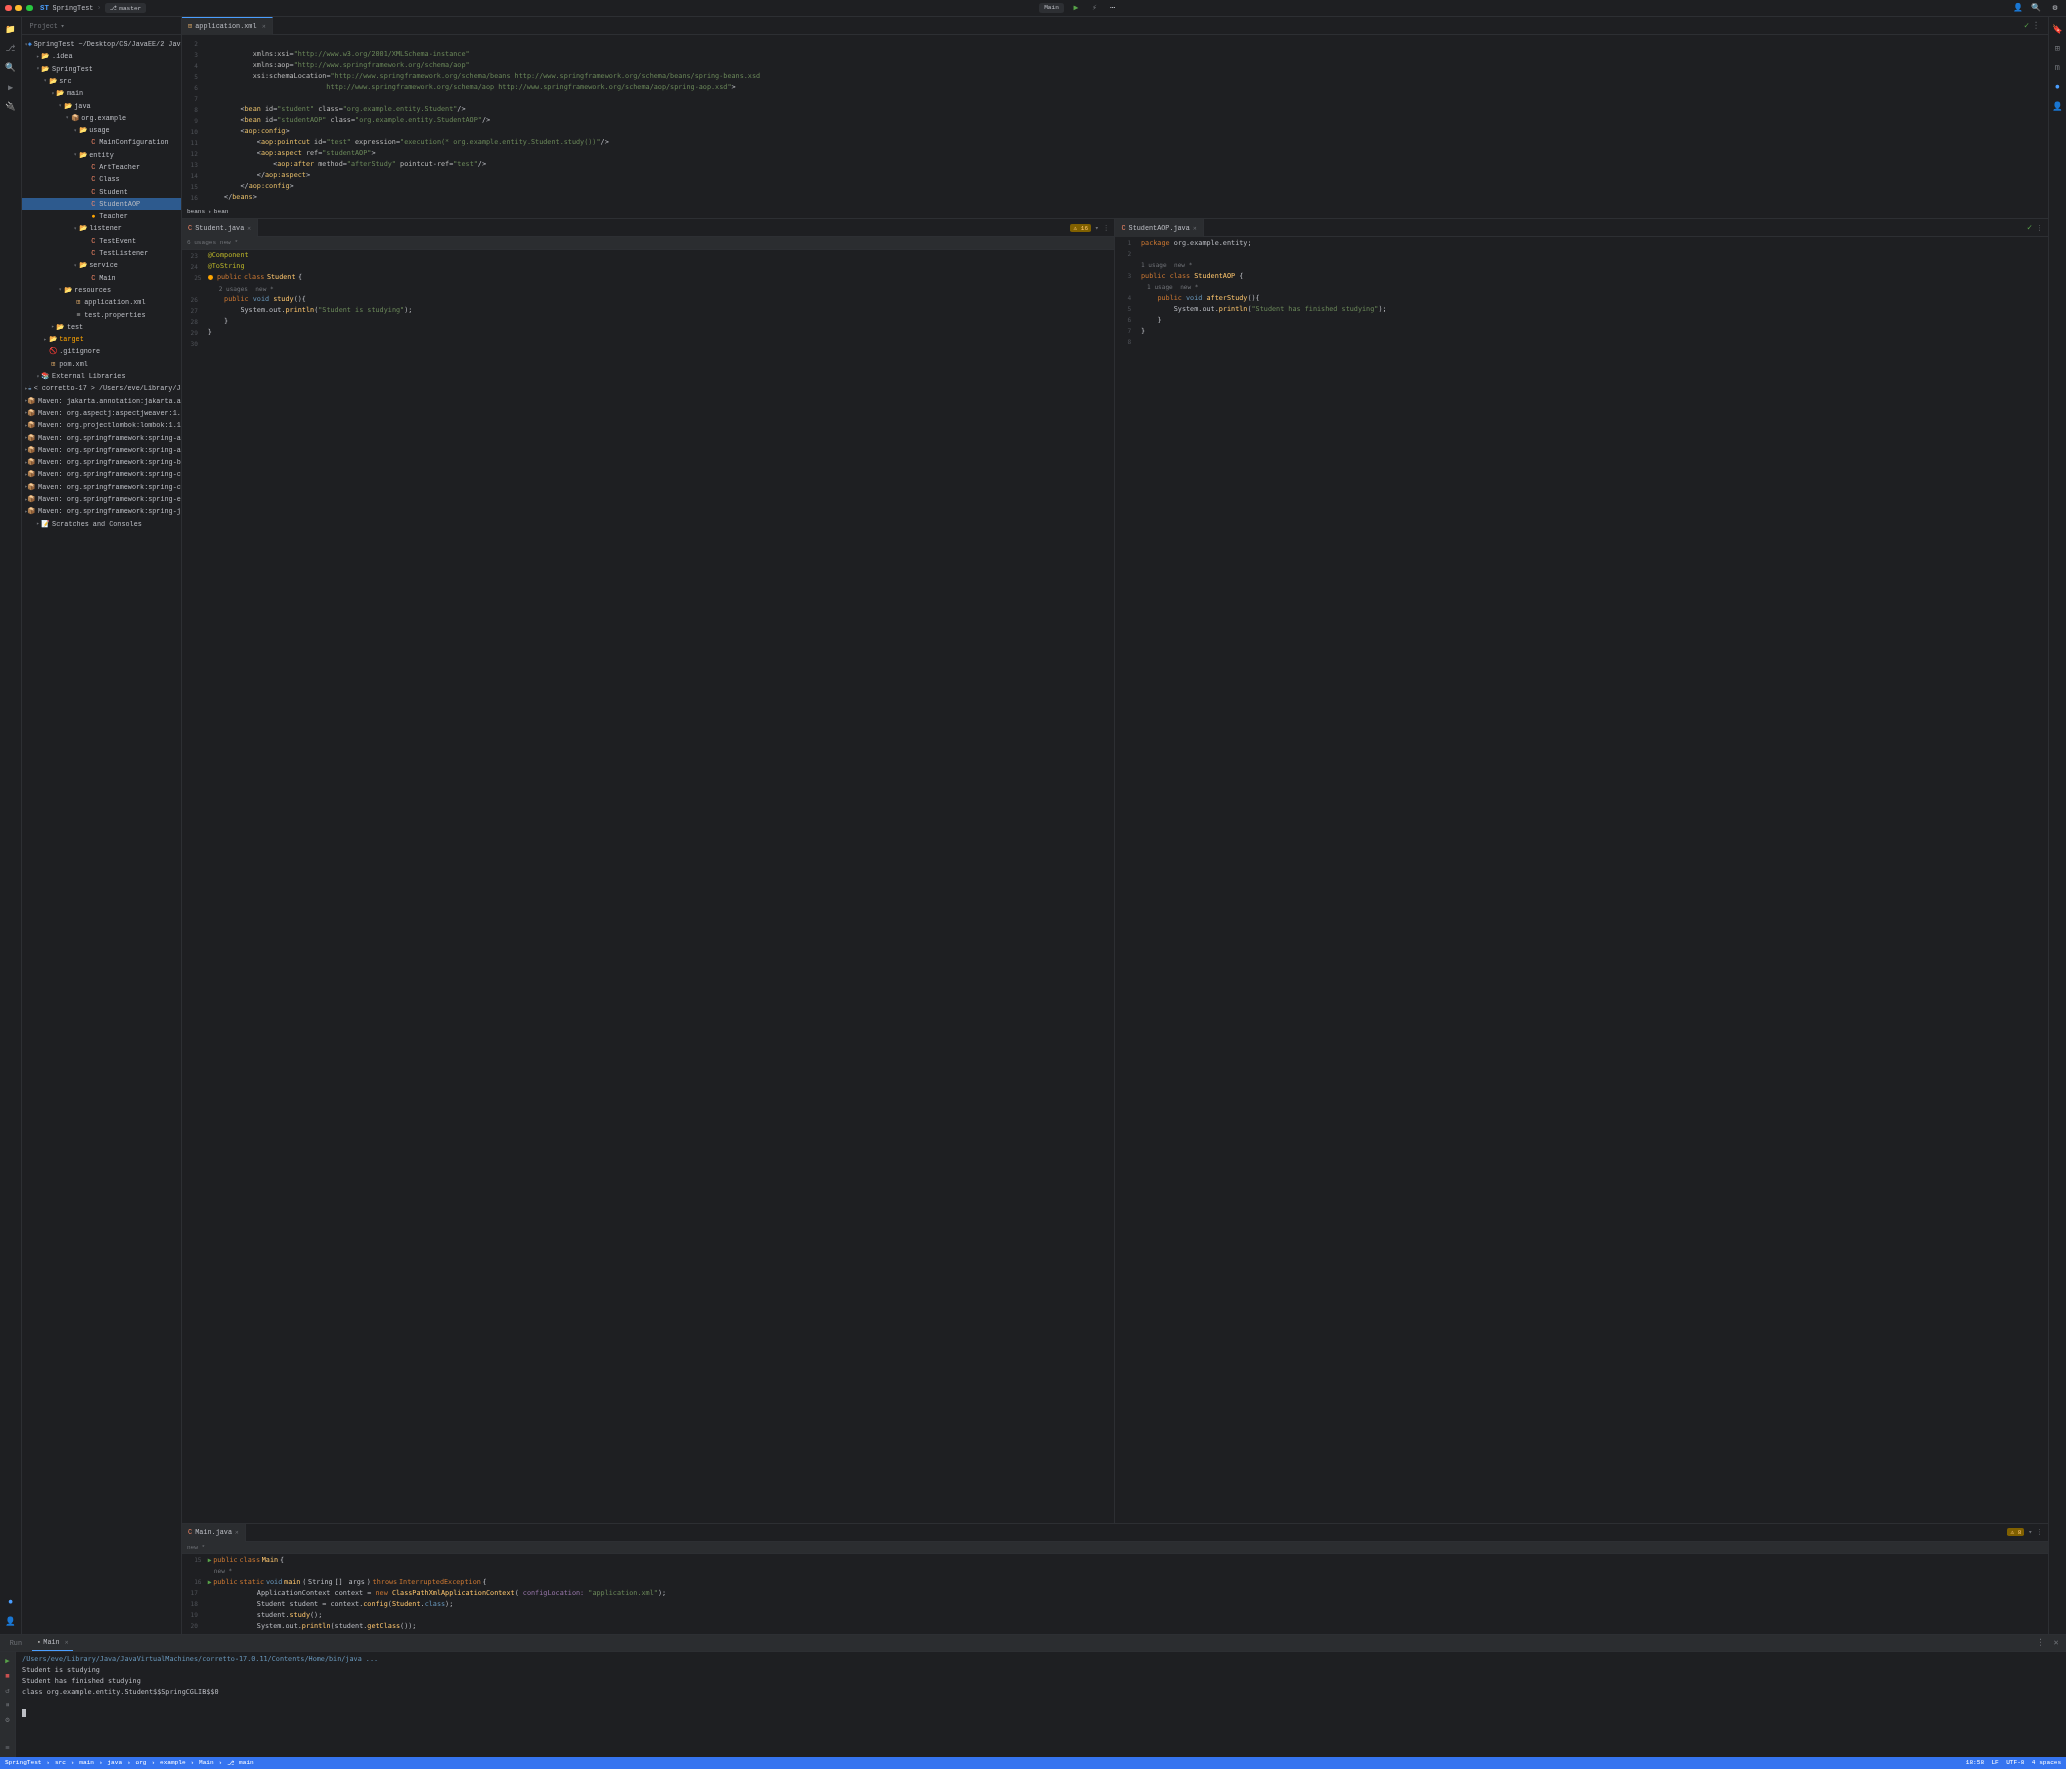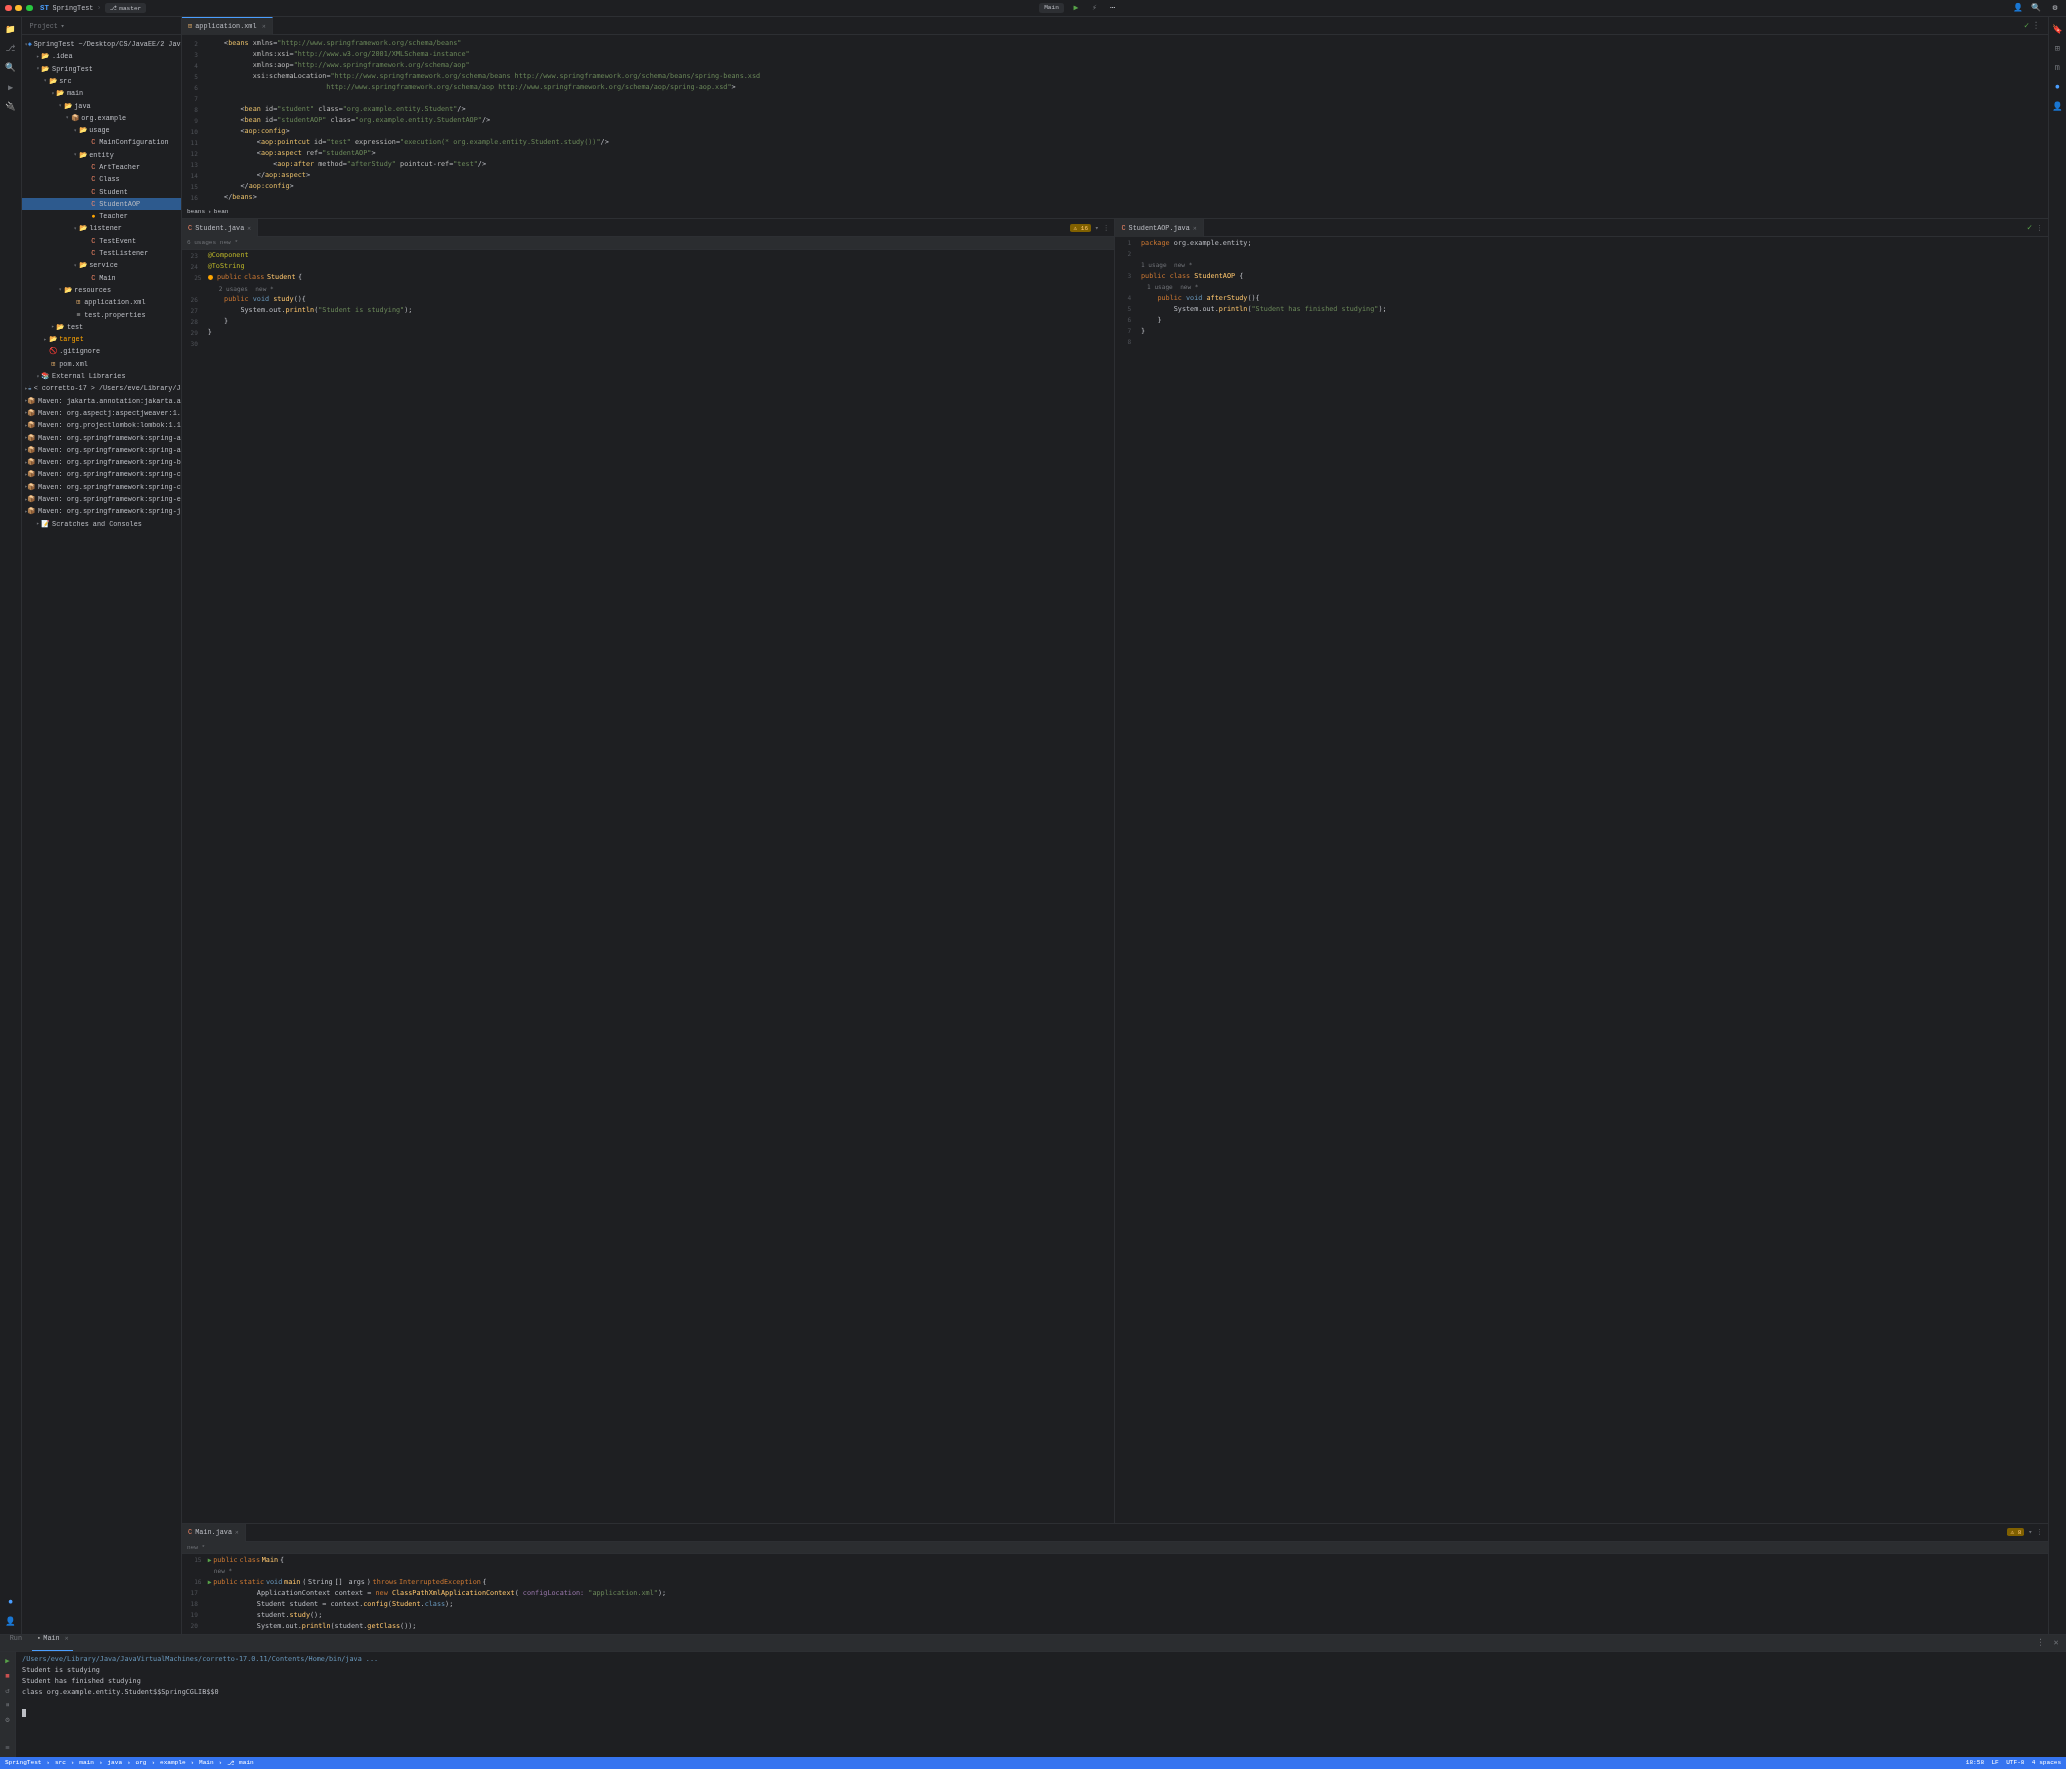--- a/index.html
+++ b/index.html
@@ -268,21 +268,21 @@
       align-items: center;
       padding: 0 4.9px;
       height: 17px;
       background: #2b2d30;
       border-bottom: 0.6px solid #2d2f33;
       font-size: 6.8px;
       gap: 4.9px;
     }
     .run-tab {
       display: flex;
-      align-items: flex-start;
+      align-items: center;
       gap: 2.5px;
       padding: 0 4.9px;
       height: 17px;
       cursor: pointer;
       color: #6f7277;
     }
     .run-tab.active { color: #bcbec4; border-bottom: 1.2px solid #4a9eff; }
     .run-content {
       flex: 1;
       overflow-y: auto;
@@ -733,21 +733,20 @@
         <div class="tab-actions">
           <span class="checkmark-green">✓</span>
           <span class="editor-more">⋮</span>
         </div>
       </div>
 
       <div class="xml-editor">
 
         <div class="code-line">
           <span class="line-num">2</span>
-          <span class="line-content">    <span class="punc">&lt;</span><span class="xml-tag">beans</span> <span class="xml-attr">xmlns</span>=<span class="xml-val">"http://www.springframework.org/schema/beans"</span></span>
         </div>
         <div class="code-line">
           <span class="line-num">3</span>
           <span class="line-content">           <span class="xml-attr">xmlns:xsi</span>=<span class="xml-val">"http://www.w3.org/2001/XMLSchema-instance"</span></span>
         </div>
         <div class="code-line">
           <span class="line-num">4</span>
           <span class="line-content">           <span class="xml-attr">xmlns:aop</span>=<span class="xml-val">"http://www.springframework.org/schema/aop"</span></span>
         </div>
         <div class="code-line">

